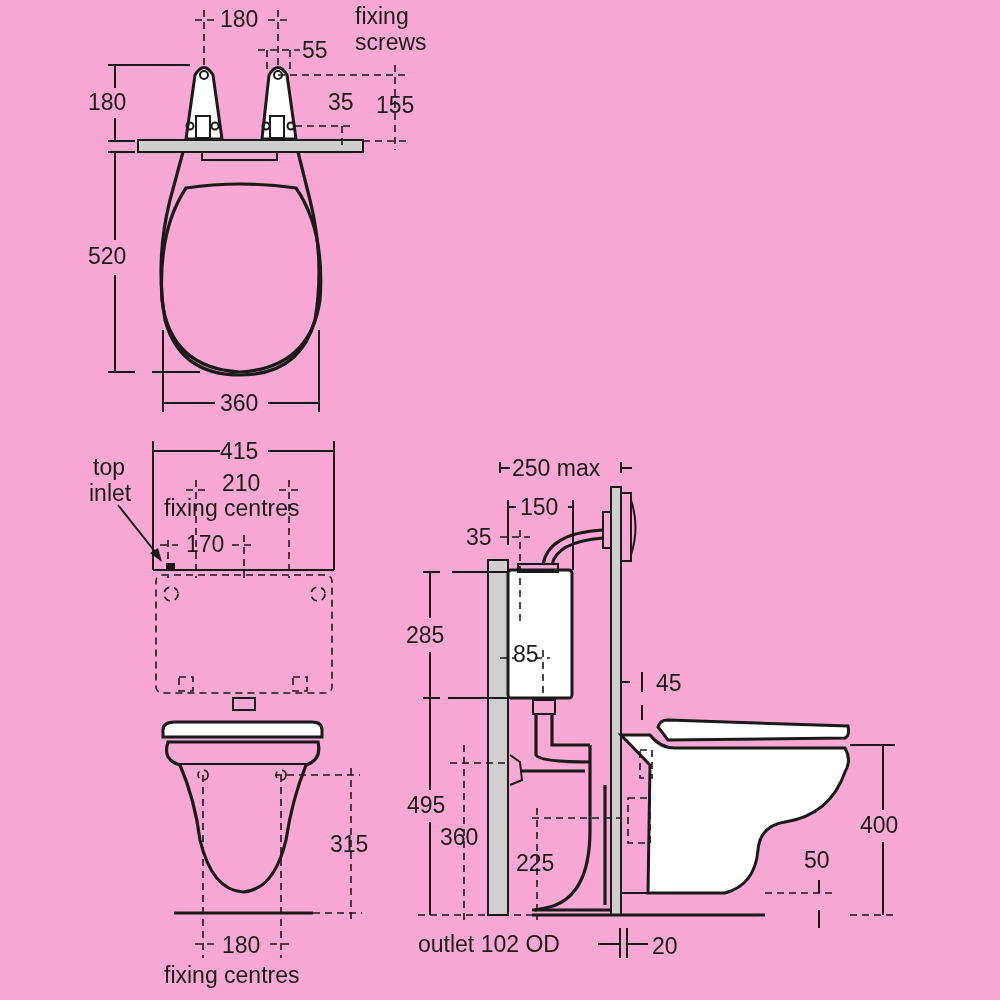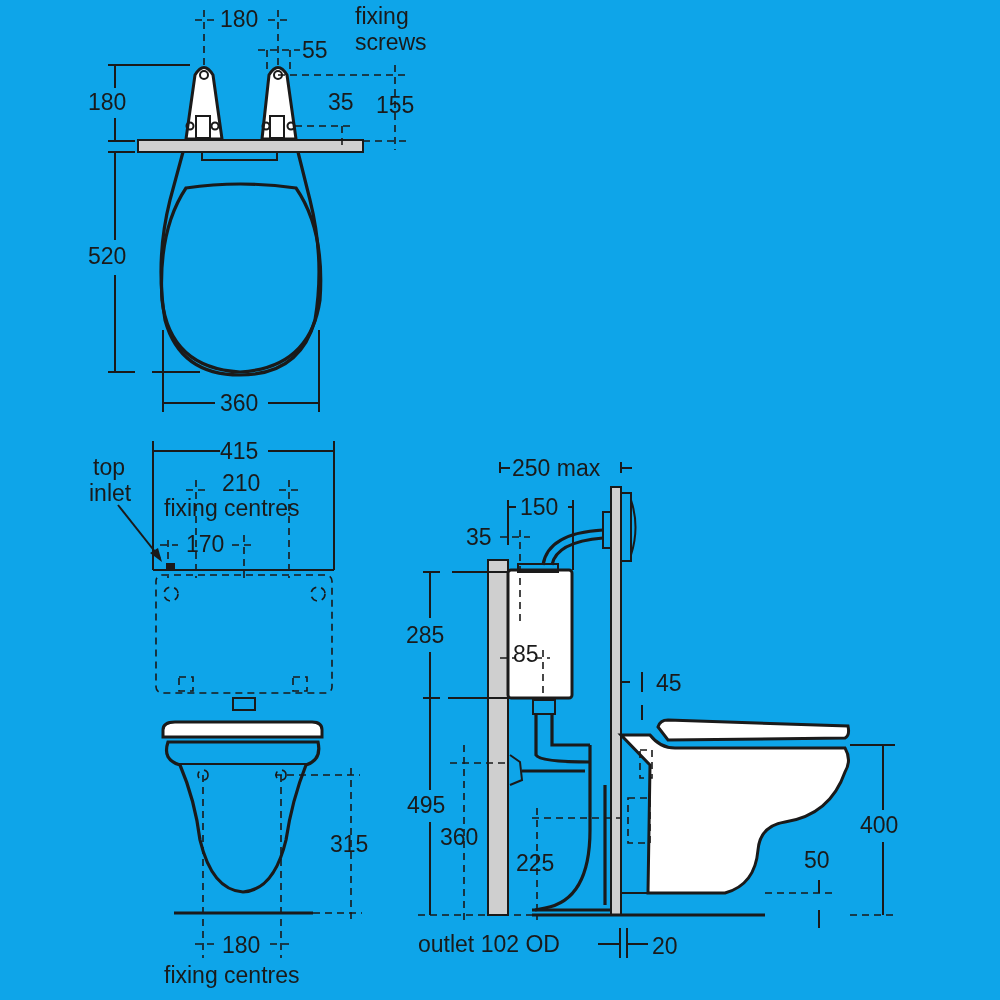--- a/index.html
+++ b/index.html
@@ -1,16 +1,16 @@
 <!DOCTYPE html>
 <html><head>
 <meta charset="utf-8">
 <style>
   html, body { margin:0; padding:0; background:#ffffff; }
-  #canvas { position:relative; width:1000px; height:1000px; overflow:hidden; background:#0ea5e9; }
+  #canvas { position:relative; width:1000px; height:1000px; overflow:hidden; background:#f9a8d4; }
   svg { position:absolute; left:0; top:0; }
   .lbl { font-family:"Liberation Sans", sans-serif; font-size:23px; fill:#1a1a1a; }
   .ln { stroke:#1a1a1a; stroke-width:2; fill:none; }
   .thick { stroke:#1a1a1a; stroke-width:3.2; fill:none; }
   .dash { stroke:#1a1a1a; stroke-width:1.6; fill:none; stroke-dasharray:7 5; }
   .wall { fill:#cfcfcf; stroke:#1a1a1a; stroke-width:2; }
   .body { fill:#ffffff; stroke:#1a1a1a; stroke-width:3; }
 </style>
 </head>
 <body>

